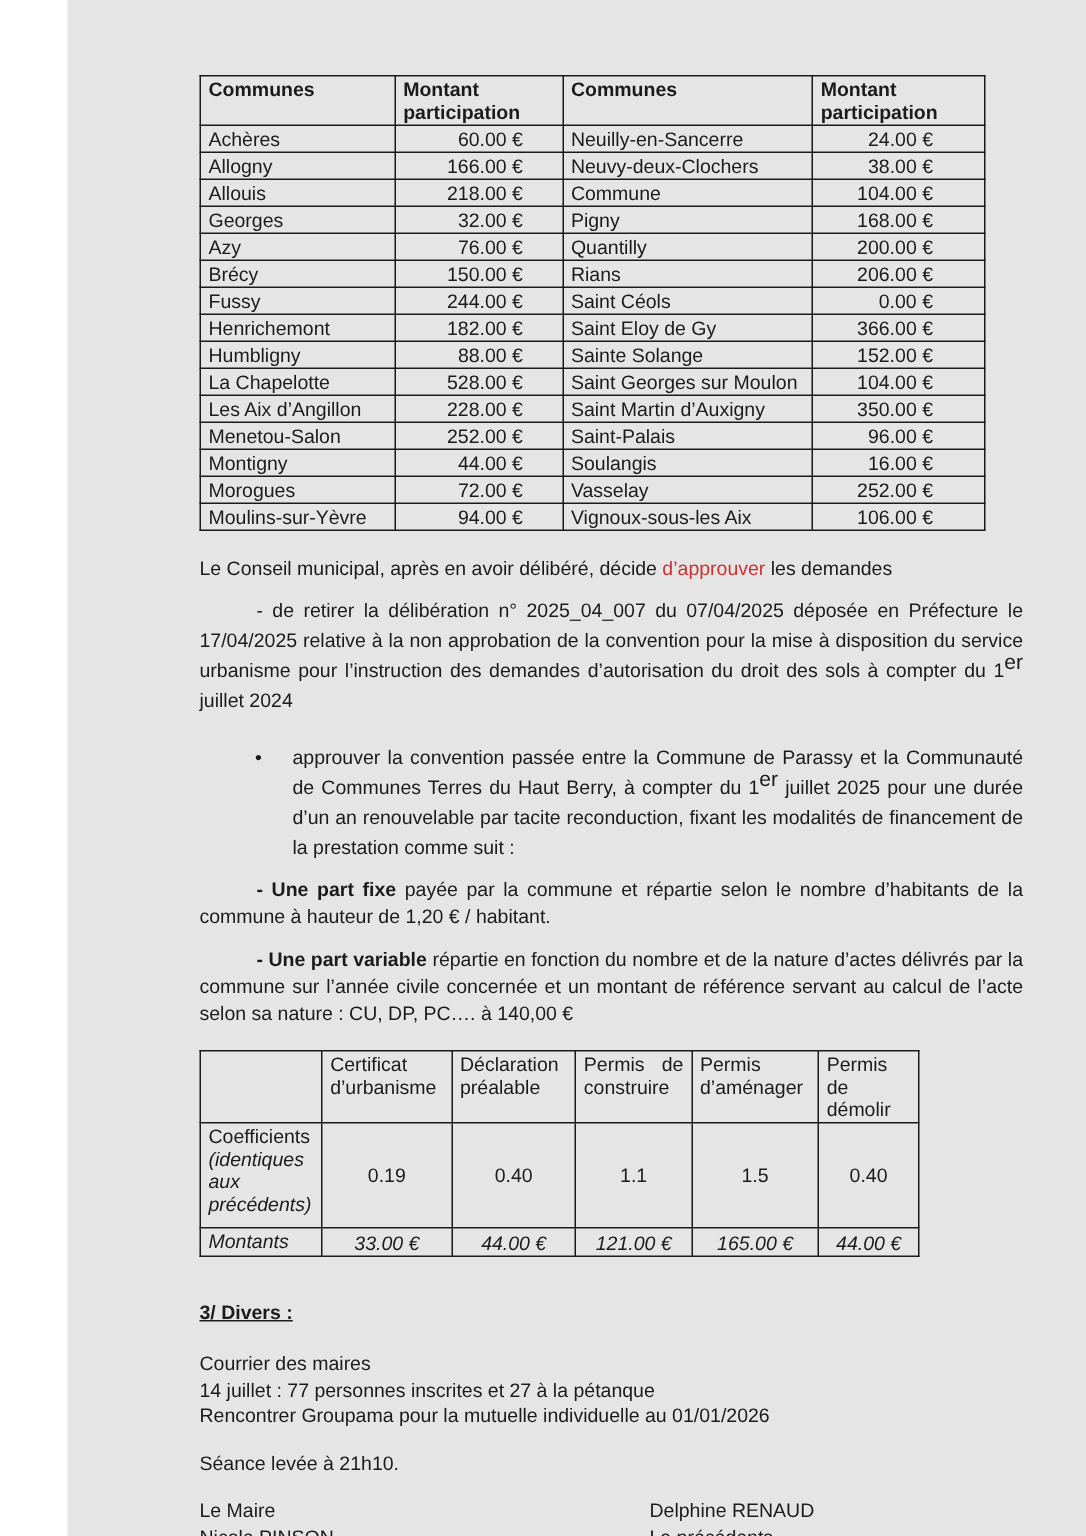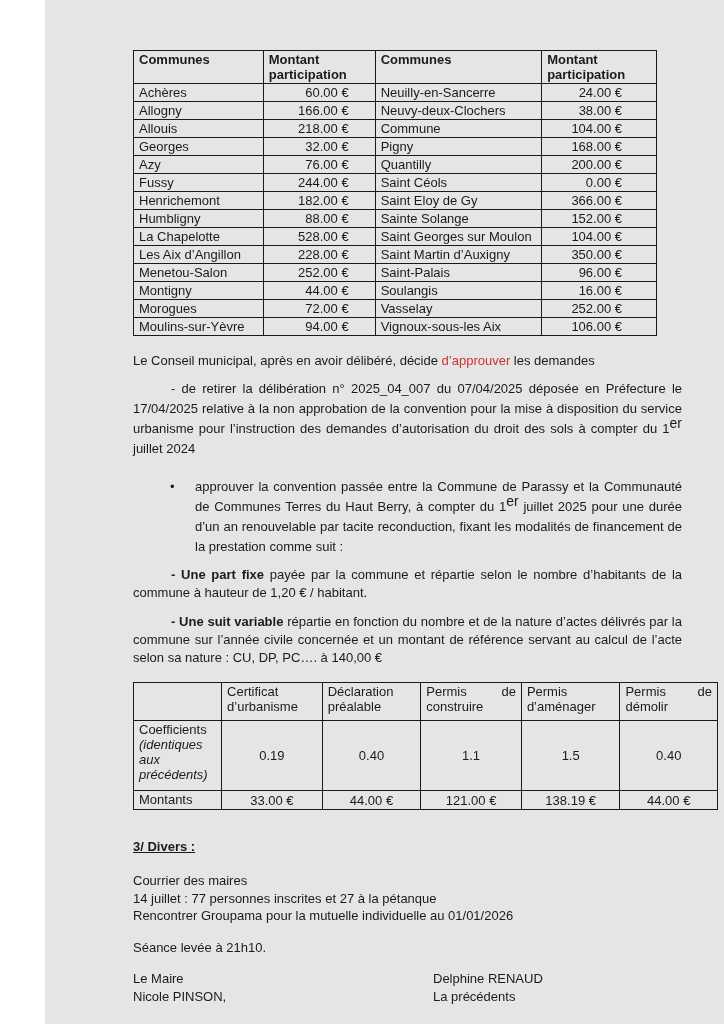--- a/index.html
+++ b/index.html
@@ -28,31 +28,31 @@
   .red { color: var(--accent-red); }
   .para-just { font-size: 13px; text-align: justify; line-height: 1.55; }
   .retirer { margin-top: 11px; text-indent: 38px; }
   .bullet-row { display: flex; margin-top: 17px; margin-left: 37px; width: 512px; }
   .bullet-glyph { width: 25px; flex: 0 0 25px; font-size: 13px; line-height: 1.55; }
   .bullet-text { flex: 1; }
   .part { margin-top: 9px; text-indent: 38px; line-height: 1.4; }
   .part-var { margin-top: 10px; }
   sup { font-size: 14px; line-height: 0; vertical-align: super; }
   
-  .t2 { width: 585px; font-size: 13px; margin-top: 15px; }
+  .t2 { width: 480px; font-size: 13px; margin-top: 15px; }
   .t2 th, .t2 td { border: 1px solid var(--border); padding: 1px 5px; vertical-align: top; }
   .t2 col.k  { width: 84px; }
   .t2 col.v1 { width: 96px; } .t2 col.v2 { width: 94px; }
   .t2 col.v3 { width: 96px; } .t2 col.v4 { width: 94px; }
   .t2 col.v5 { width: 93px; }
   .t2 th { font-weight: normal; text-align: justify; height: 38px; }
   .t2 td.val { text-align: center; vertical-align: middle; }
   .t2 .coeff-label { height: 70px; }
   .t2 .coeff-label .ital { font-style: italic; }
-  .t2 .mont td { height: 19px; }
+  .t2 .mont td { height: 19px; font-style: italic; }
   
   .divers-title { font-size: 13px; font-weight: bold; text-decoration: underline; margin-top: 29px; }
   .divers-lines { margin-top: 18px; font-size: 13px; line-height: 1.36; }
   .closing { margin-top: 15px; font-size: 13px; }
   .signatures { display: flex; margin-top: 15px; font-size: 13px; line-height: 1.36; }
   .sig-left { width: 300px; }
 </style>
 </head>
 <body>
 
@@ -98,20 +98,26 @@
           <td>Pigny</td>
           <td class="amt2">168.00 €</td>
         </tr>
       <tr>
           <td>Azy</td>
           <td class="amt">76.00 €</td>
           <td>Quantilly</td>
           <td class="amt2">200.00 €</td>
         </tr>
       <tr>
+          <td>Brécy</td>
+          <td class="amt">150.00 €</td>
+          <td>Rians</td>
+          <td class="amt2">206.00 €</td>
+        </tr>
+      <tr>
           <td>Fussy</td>
           <td class="amt">244.00 €</td>
           <td>Saint Céols</td>
           <td class="amt2">0.00 €</td>
         </tr>
       <tr>
           <td>Henrichemont</td>
           <td class="amt">182.00 €</td>
           <td>Saint Eloy de Gy</td>
           <td class="amt2">366.00 €</td>
@@ -164,21 +170,21 @@
   <p class="decision"><span>Le Conseil municipal, après en avoir délibéré, décide </span><span class="red">d’approuver</span><span> les demandes</span></p>
 
   <p class="para-just retirer"><span>- de retirer la délibération n° 2025_04_007 du 07/04/2025 déposée en Préfecture le 17/04/2025 relative à la non approbation de la convention pour la mise à disposition du service urbanisme pour l’instruction des demandes d’autorisation du droit des sols à compter du 1</span><sup>er</sup><span> juillet 2024</span></p>
 
   <div class="bullet-row">
     <span class="bullet-glyph">•</span>
     <p class="para-just bullet-text"><span>approuver la convention passée entre la Commune de Parassy et la Communauté de Communes Terres du Haut Berry, à compter du 1</span><sup>er</sup><span> juillet 2025 pour une durée d’un an renouvelable par tacite reconduction, fixant les modalités de financement de la prestation comme suit :</span></p>
   </div>
 
   <p class="para-just part"><b>- Une part fixe</b><span> payée par la commune et répartie selon le nombre d’habitants de la commune à hauteur de 1,20 € / habitant.</span></p>
-  <p class="para-just part part-var"><b>- Une suit variable</b><span> répartie en fonction du nombre et de la nature d’actes délivrés par la commune sur l’année civile concernée et un montant de référence servant au calcul de l’acte selon sa nature : CU, DP, PC…. à 140,00 €</span></p>
+  <p class="para-just part part-var"><b>- Une part variable</b><span> répartie en fonction du nombre et de la nature d’actes délivrés par la commune sur l’année civile concernée et un montant de référence servant au calcul de l’acte selon sa nature : CU, DP, PC…. à 140,00 €</span></p>
 
   <table class="t2">
     <colgroup>
         <col class="k">
         <col class="v1">
         <col class="v2">
         <col class="v3">
         <col class="v4">
         <col class="v5">
       </colgroup>
@@ -199,21 +205,21 @@
         <td class="val">0.40</td>
         <td class="val">1.1</td>
         <td class="val">1.5</td>
         <td class="val">0.40</td>
       </tr>
       <tr class="mont">
         <td>Montants</td>
         <td class="val">33.00 €</td>
         <td class="val">44.00 €</td>
         <td class="val">121.00 €</td>
-        <td class="val">138.19 €</td>
+        <td class="val">165.00 €</td>
         <td class="val">44.00 €</td>
       </tr>
     </tbody>
   </table>
 
   <p class="divers-title">3/ Divers :</p>
   <div class="divers-lines">
     <div>Courrier des maires</div>
     <div>14 juillet : 77 personnes inscrites et 27 à la pétanque</div>
     <div>Rencontrer Groupama pour la mutuelle individuelle au 01/01/2026</div>

